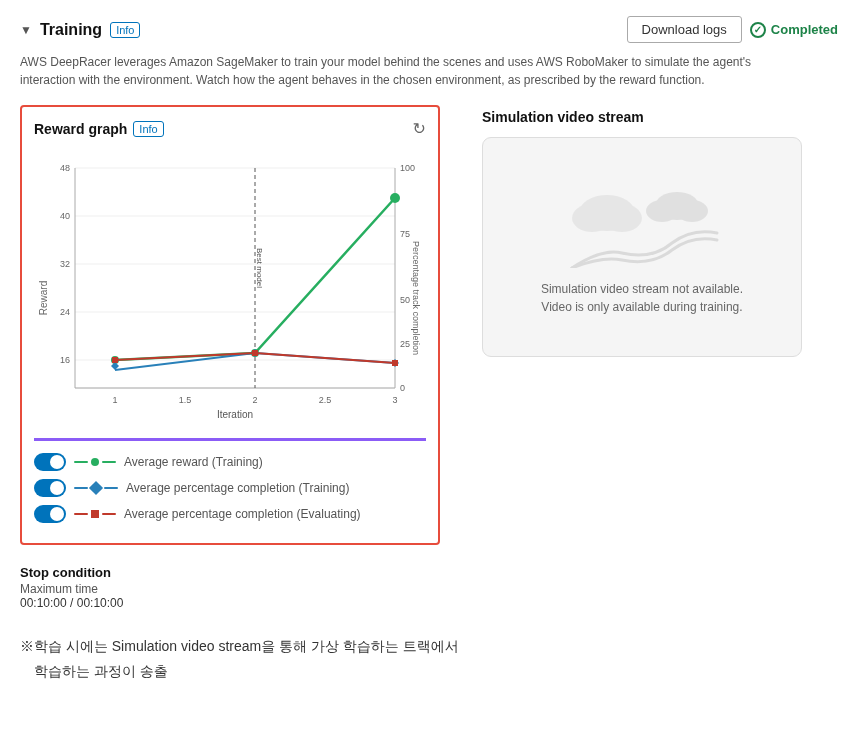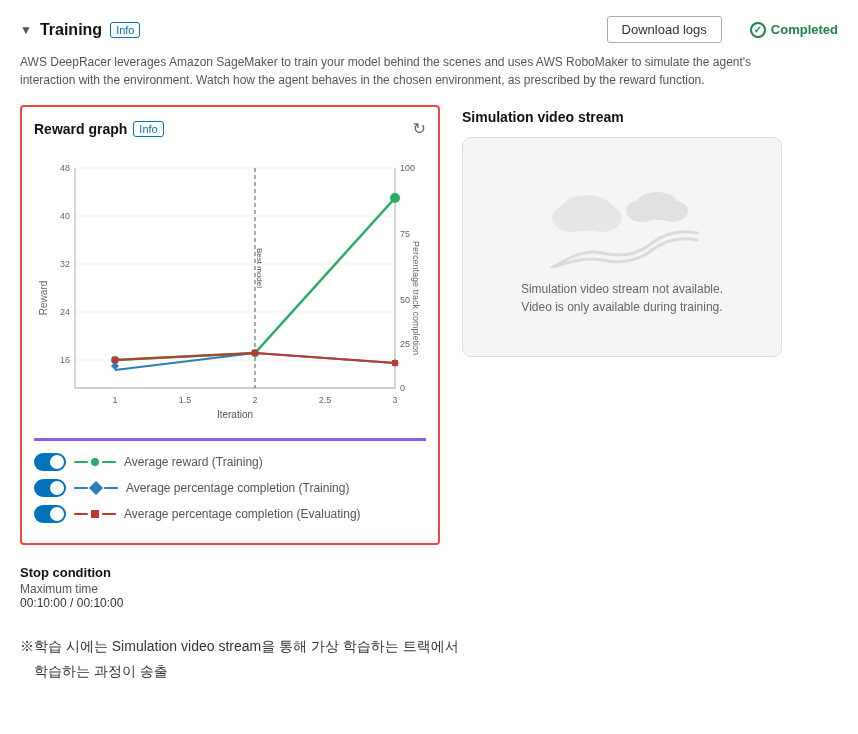--- a/index.html
+++ b/index.html
@@ -46,21 +46,21 @@
       color: #0073bb;
       border: 1px solid #0073bb;
       border-radius: 3px;
       padding: 1px 5px;
       cursor: pointer;
     }
 
     .header-right {
       display: flex;
       align-items: center;
-      gap: 28px;
+      gap: 8px;
     }
 
     .download-logs-btn {
       border: 1px solid #aaa;
       background: #fff;
       color: #333;
       padding: 5px 14px;
       border-radius: 3px;
       cursor: pointer;
       font-size: 13px;
@@ -93,21 +93,21 @@
       color: #555;
       line-height: 1.5;
       margin-bottom: 16px;
       max-width: 760px;
     }
 
     
     .main-grid {
       display: grid;
       grid-template-columns: 420px 1fr;
-      gap: 12px;
+      gap: 32px;
       margin-bottom: 20px;
     }
 
     
     .reward-graph-panel {
       border: 2px solid #e74c3c;
       border-radius: 4px;
       padding: 12px;
       background: #fff;
     }

